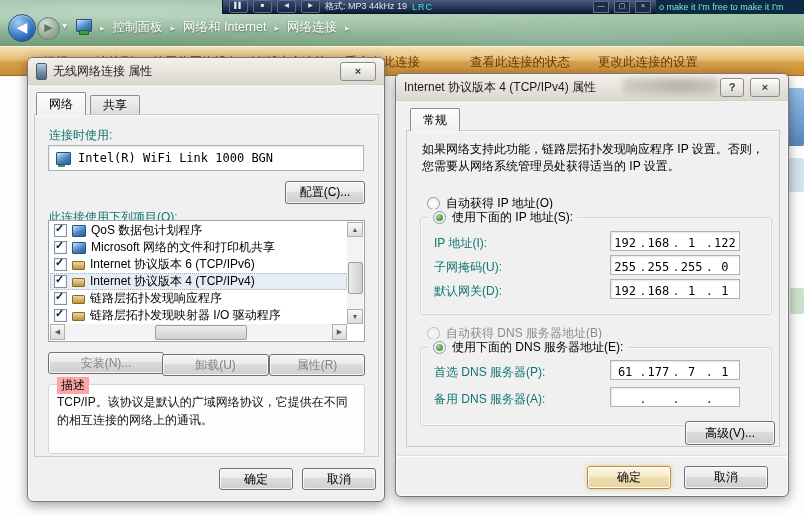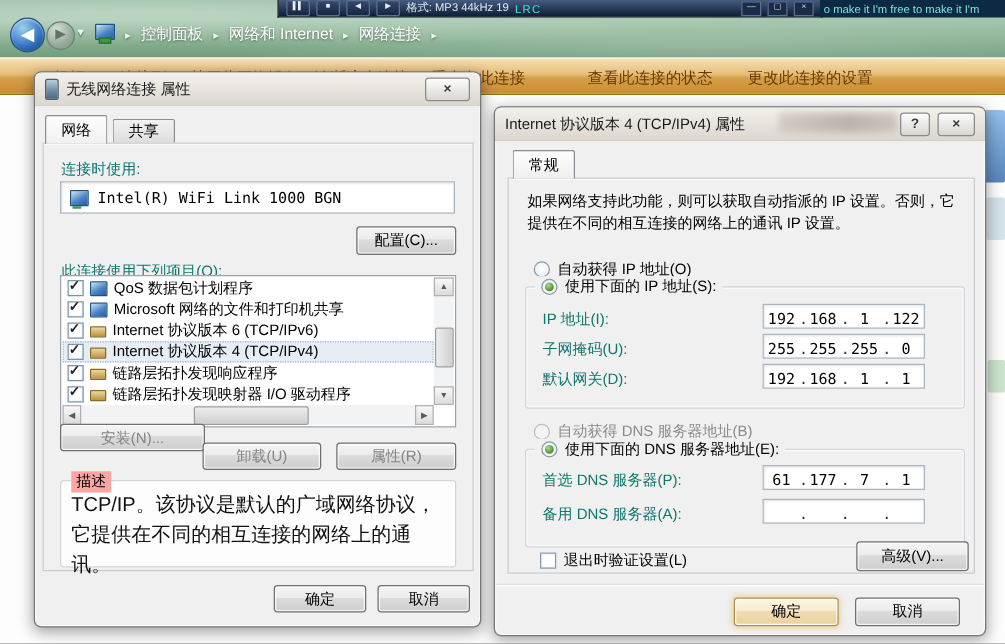--- a/index.html
+++ b/index.html
@@ -123,21 +123,21 @@
 
   .ip-input{position:absolute;width:130px;height:20px;background:#fff;border:1px solid #aab4be;
     box-shadow:inset 1px 1px 2px rgba(0,0,0,.10);display:flex;align-items:flex-end;box-sizing:border-box;
     font-family:"DejaVu Sans Mono",monospace;font-size:12px;cursor:text;}
   .octet{flex:1;text-align:center;}
   .dot{width:5px;text-align:center;color:#333;}
   .dot::before{content:".";}
 
   .descbox{position:absolute;border:1px solid #d2d6da;border-radius:3px;background:#fdfdfd;box-sizing:border-box;}
   .desc-title{position:absolute;top:-8px;left:8px;background:#fca5a5;padding:0 4px;font-size:12px;}
-  .desc-text{position:absolute;left:8px;top:8px;right:8px;font-size:16px;line-height:1.5;color:#111;}
+  .desc-text{position:absolute;left:8px;top:8px;right:8px;font-size:12px;line-height:1.5;color:#111;}
 
   .hsep{position:absolute;left:1px;right:1px;height:0;border-top:1px solid #dfdfdf;border-bottom:1px solid #ffffff;}
   .intro{position:absolute;font-size:12px;line-height:1.45;color:#000;}
 </style>
 </head>
 <body>
 
 <div class="screen">
 
   <div class="glass"></div>
@@ -246,46 +246,46 @@
           <div class="sb-thumb" style="left:1px;top:40px;width:13px;height:30px"></div>
           <div class="sb-btn" style="left:0;bottom:0;width:16px;height:15px;font-size:7px">▼</div>
         </div>
         <div class="sb-h">
           <div class="sb-btn" style="left:0;top:0;width:15px;height:16px;font-size:7px">◀</div>
           <div class="sb-thumb h" style="top:1px;left:105px;width:90px;height:13px"></div>
           <div class="sb-btn" style="right:0;top:0;width:15px;height:16px;font-size:7px">▶</div>
         </div>
       </div>
 
-      <div class="w7btn dis" style="left:13px;top:224px;width:116px;height:22px">安装(N)...</div>
-      <div class="w7btn dis" style="left:127px;top:239px;width:95px;height:22px">卸载(U)</div>
+      <div class="w7btn dis" style="left:13px;top:237px;width:116px;height:22px">安装(N)...</div>
+      <div class="w7btn dis" style="left:127px;top:239px;width:107px;height:22px">卸载(U)</div>
       <div class="w7btn dis" style="left:234px;top:239px;width:96px;height:22px">属性(R)</div>
 
       <div class="descbox" style="left:13px;top:269px;width:317px;height:70px">
         <span class="desc-title">描述</span>
         <span class="desc-text">TCP/IP。该协议是默认的广域网络协议，它提供在不同的相互连接的网络上的通讯。</span>
       </div>
     </div>
 
     <div class="w7btn" style="left:191px;top:410px;width:74px;height:22px">确定</div>
     <div class="w7btn" style="left:274px;top:410px;width:74px;height:22px">取消</div>
   </div>
 
-  <div class="dialog" style="left:395px;top:85px;width:392px;height:422px;z-index:20">
+  <div class="dialog" style="left:395px;top:73px;width:392px;height:422px;z-index:20">
     <div class="titlebar">
       <span>Internet 协议版本 4 (TCP/IPv4) 属性</span>
       <span class="smudge" style="right:70px;top:4px;width:95px;height:16px"></span>
       <span class="cap-btn" style="position:absolute;right:44px;top:4px;width:22px;height:17px;font-size:11px;line-height:16px;font-weight:bold">?</span>
       <span class="cap-btn" style="position:absolute;right:8px;top:4px;width:28px;height:17px;font-size:11px;line-height:16px;font-weight:bold">×</span>
     </div>
 
     <div class="tab active" style="left:14px;top:34px">常规</div>
 
     <div class="panel" style="left:10px;top:56px;width:372px;height:315px">
-      <div class="intro" style="left:15px;top:10px;width:345px">如果网络支持此功能，则可以获取自动指派的 IP 设置。否则，它提供在不同的相互连接的网络上的通讯 IP 设置。</div>
+      <div class="intro" style="left:15px;top:10px;width:345px">如果网络支持此功能，链路层拓扑发现响应程序 IP 设置。否则，您需要从网络系统管理员处获得适当的 IP 设置。</div>
 
       <div class="radrow" style="left:20px;top:64px">
         <span class="rad"></span>
         <span>自动获得 IP 地址(O)</span>
       </div>
 
       <div class="groupbox" style="left:13px;top:86px;width:350px;height:96px">
         <div class="legend">
           <span class="rad on"></span>
           <span>使用下面的 IP 地址(S):</span>
@@ -347,24 +347,20 @@
       <div class="ip-input" style="left:203px;top:256px">
         <span class="octet"></span>
           <span class="dot"></span>
           <span class="octet"></span>
           <span class="dot"></span>
           <span class="octet"></span>
           <span class="dot"></span>
           <span class="octet"></span>
       </div>
 
-      <div class="radrow" style="left:25px;top:297px">
-        <span class="ckb"></span>
-        <span>退出时验证设置(L)</span>
-      </div>
       <div class="w7btn" style="left:278px;top:290px;width:90px;height:24px">高级(V)...</div>
     </div>
 
     <div class="hsep" style="top:381px"></div>
     <div class="w7btn focus" style="left:191px;top:392px;width:84px;height:23px">确定</div>
     <div class="w7btn" style="left:288px;top:392px;width:84px;height:23px">取消</div>
   </div>
 
 </div>
 

